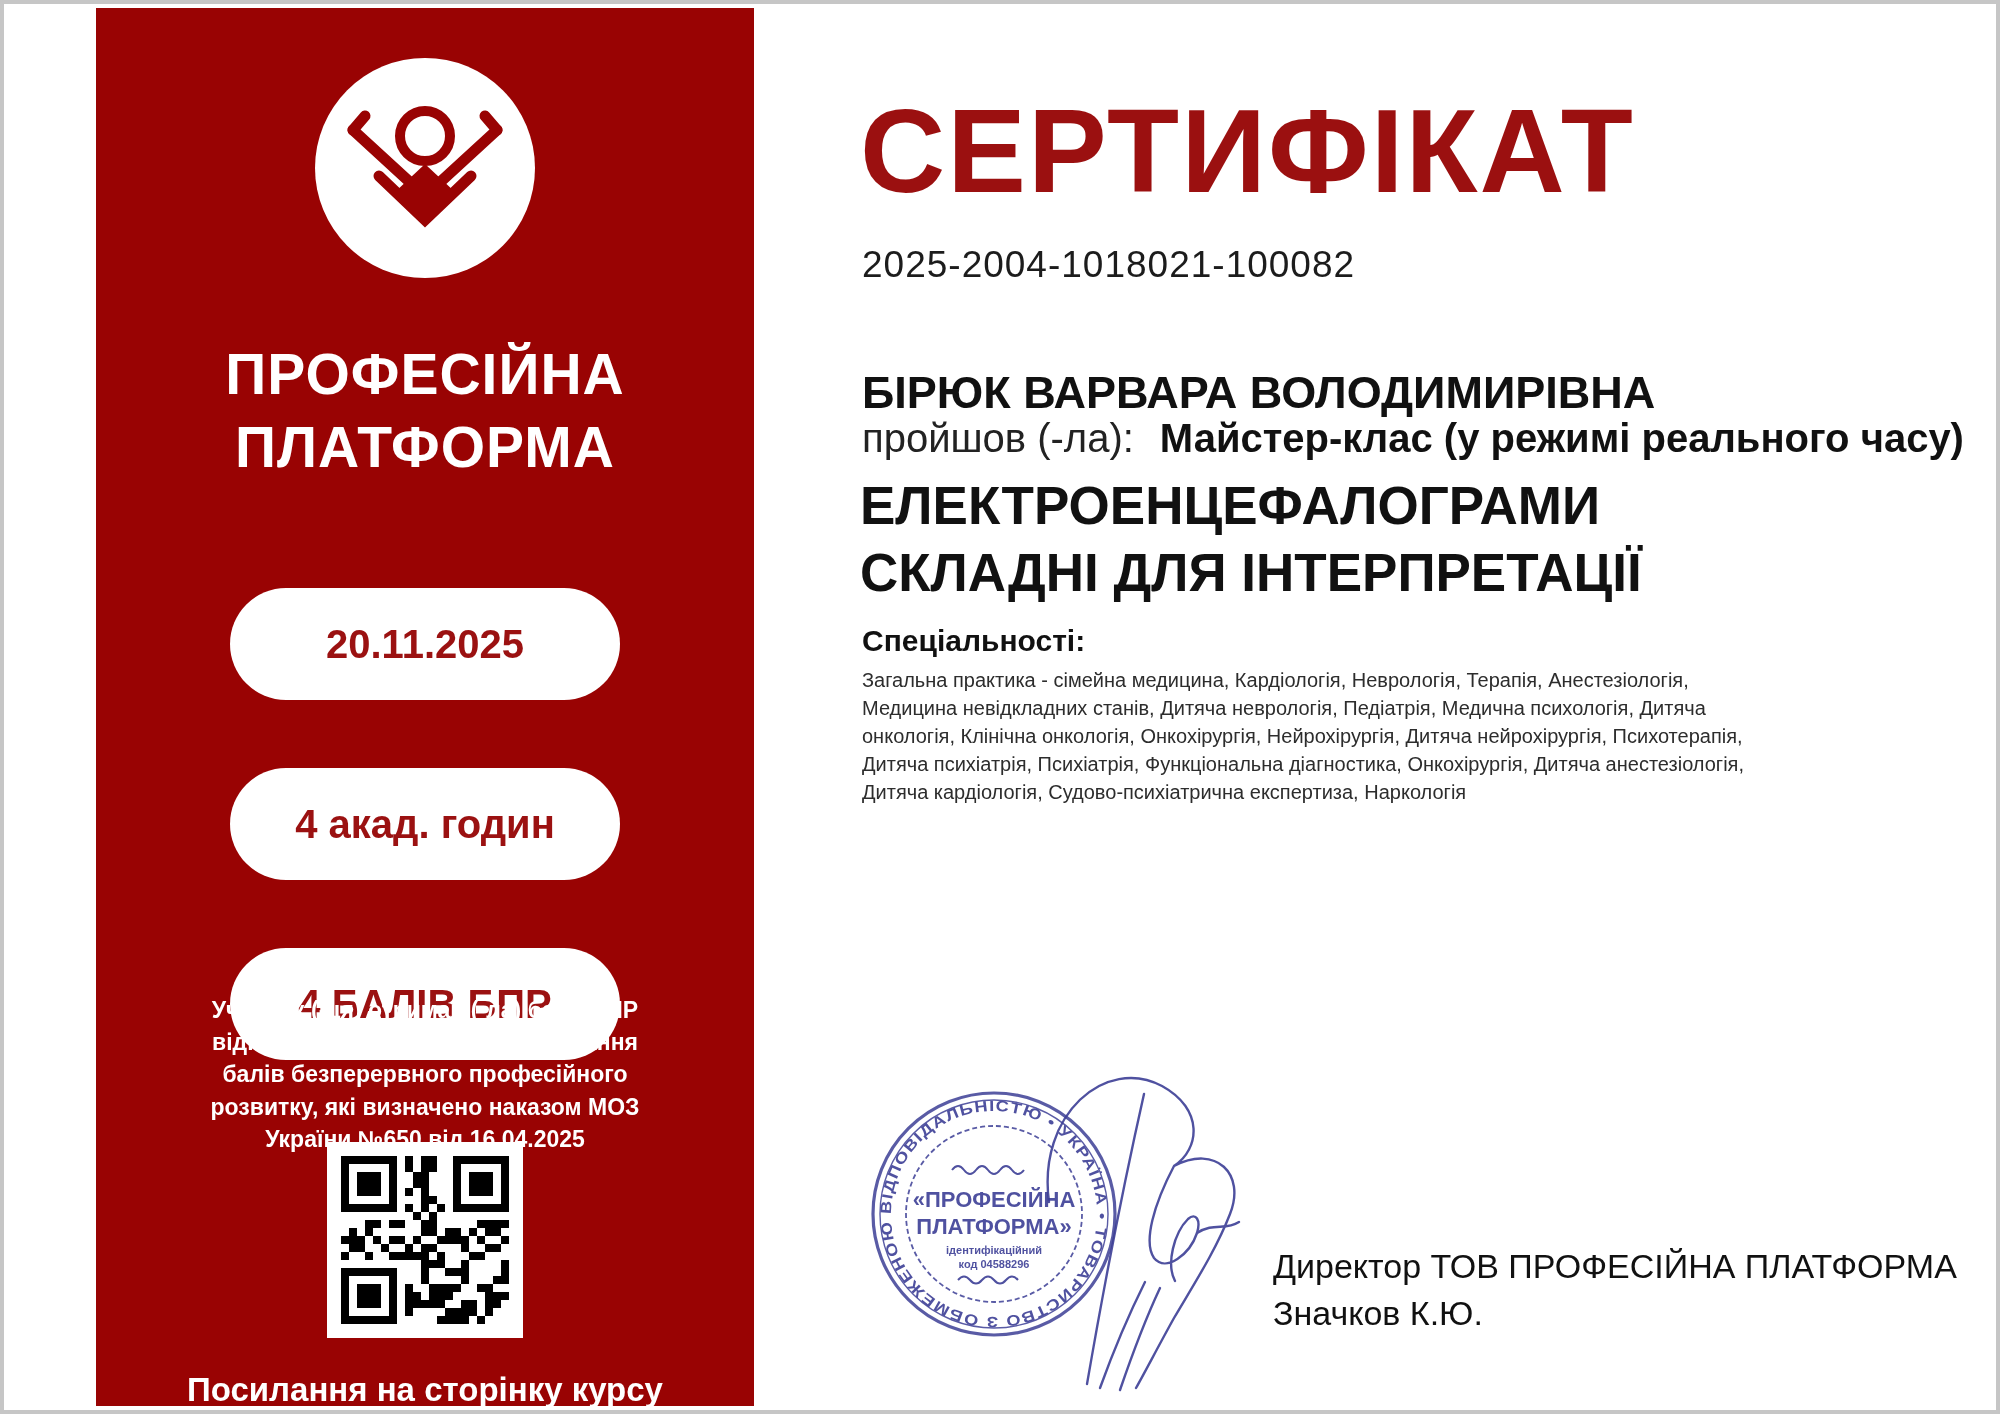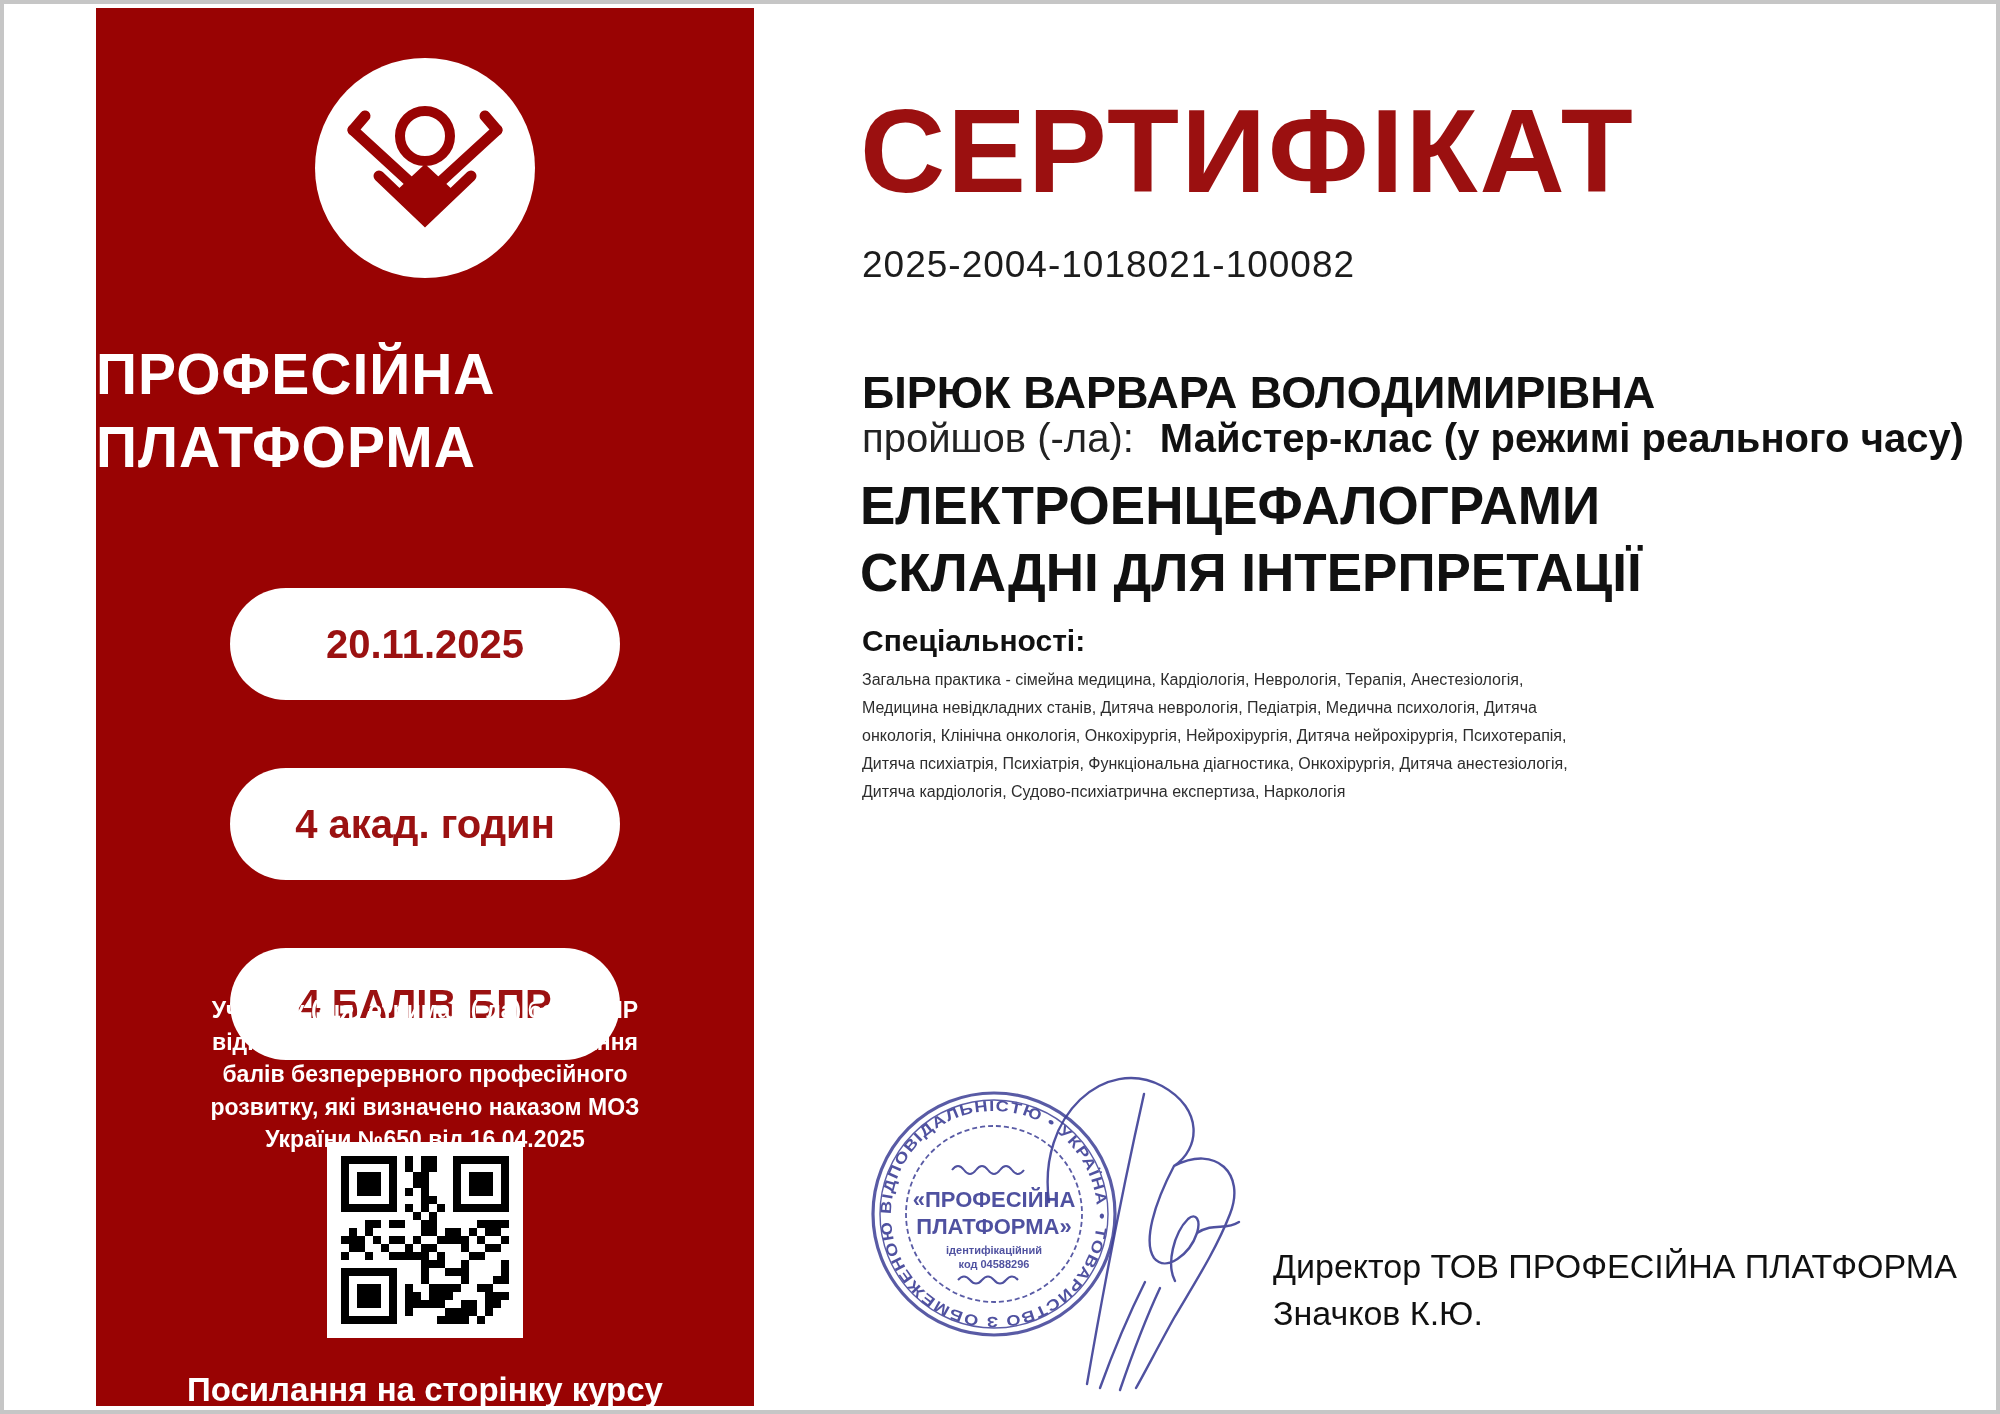--- a/index.html
+++ b/index.html
@@ -11,21 +11,21 @@
   
   .sidebar{
     position:absolute;left:92px;top:4px;bottom:4px;width:658px;
     background:#990303;color:#fff;
   }
   .logo{
     position:absolute;left:219px;top:50px;width:220px;height:220px;
     background:#fff;border-radius:50%;display:flex;align-items:center;justify-content:center;
   }
   .brand{
-    position:absolute;left:0;top:330px;width:100%;
+    position:absolute;left:0;top:330px;width:100%;text-align:center;
     font-weight:700;font-size:57px;line-height:1.28;letter-spacing:1px;color:#fff;
   }
   .pills{
     position:absolute;left:0;top:540px;width:100%;
     display:flex;flex-direction:column;align-items:center;gap:28px;
   }
   .pill{
     width:390px;height:112px;background:#fff;border-radius:60px;
     display:flex;align-items:center;justify-content:center;
     color:#9b1111;font-weight:700;font-size:40px;margin-top:40px;
@@ -64,21 +64,21 @@
   .course-title{
     position:absolute;left:856px;top:468px;
     font-size:53px;font-weight:700;line-height:1.27;color:#111;
   }
   .spec-label{
     position:absolute;left:858px;top:620px;
     font-size:30px;font-weight:700;color:#111;
   }
   .spec-lines{
     position:absolute;left:858px;top:662px;
-    font-size:16px;line-height:28px;color:#2d2d2d;white-space:nowrap;
+    font-size:20px;line-height:28px;color:#2d2d2d;white-space:nowrap;
   }
   .stamp{position:absolute;left:840px;top:1048px;}
   .director{
     position:absolute;left:1233px;top:1239px;
     font-size:34px;line-height:1.37;color:#111;margin-left:36px;
   }
 </style>
 </head>
 <body>
 

